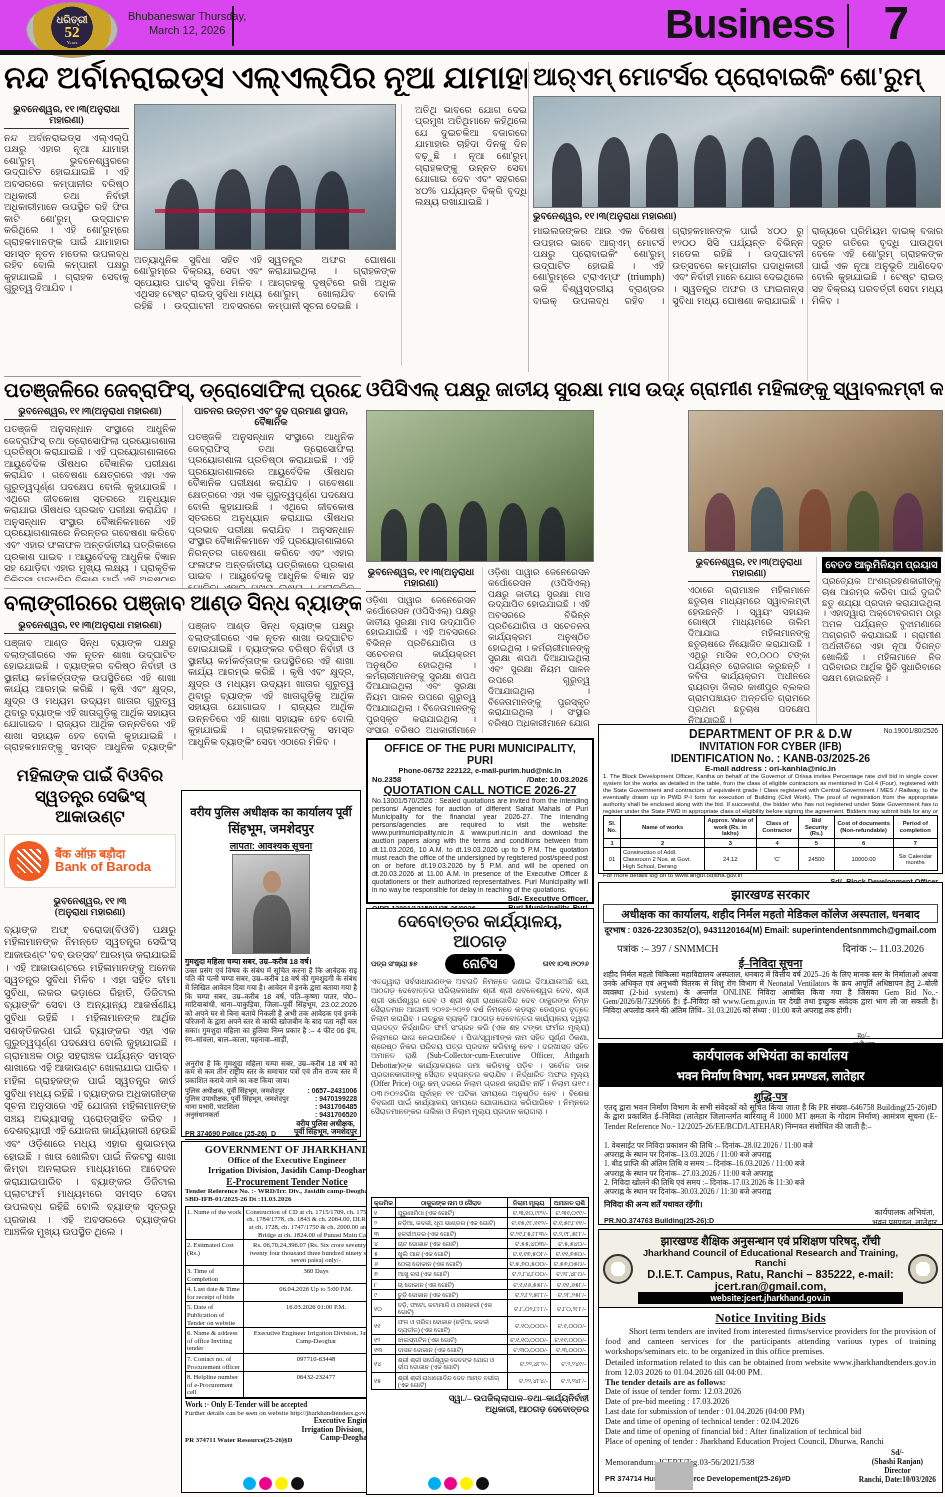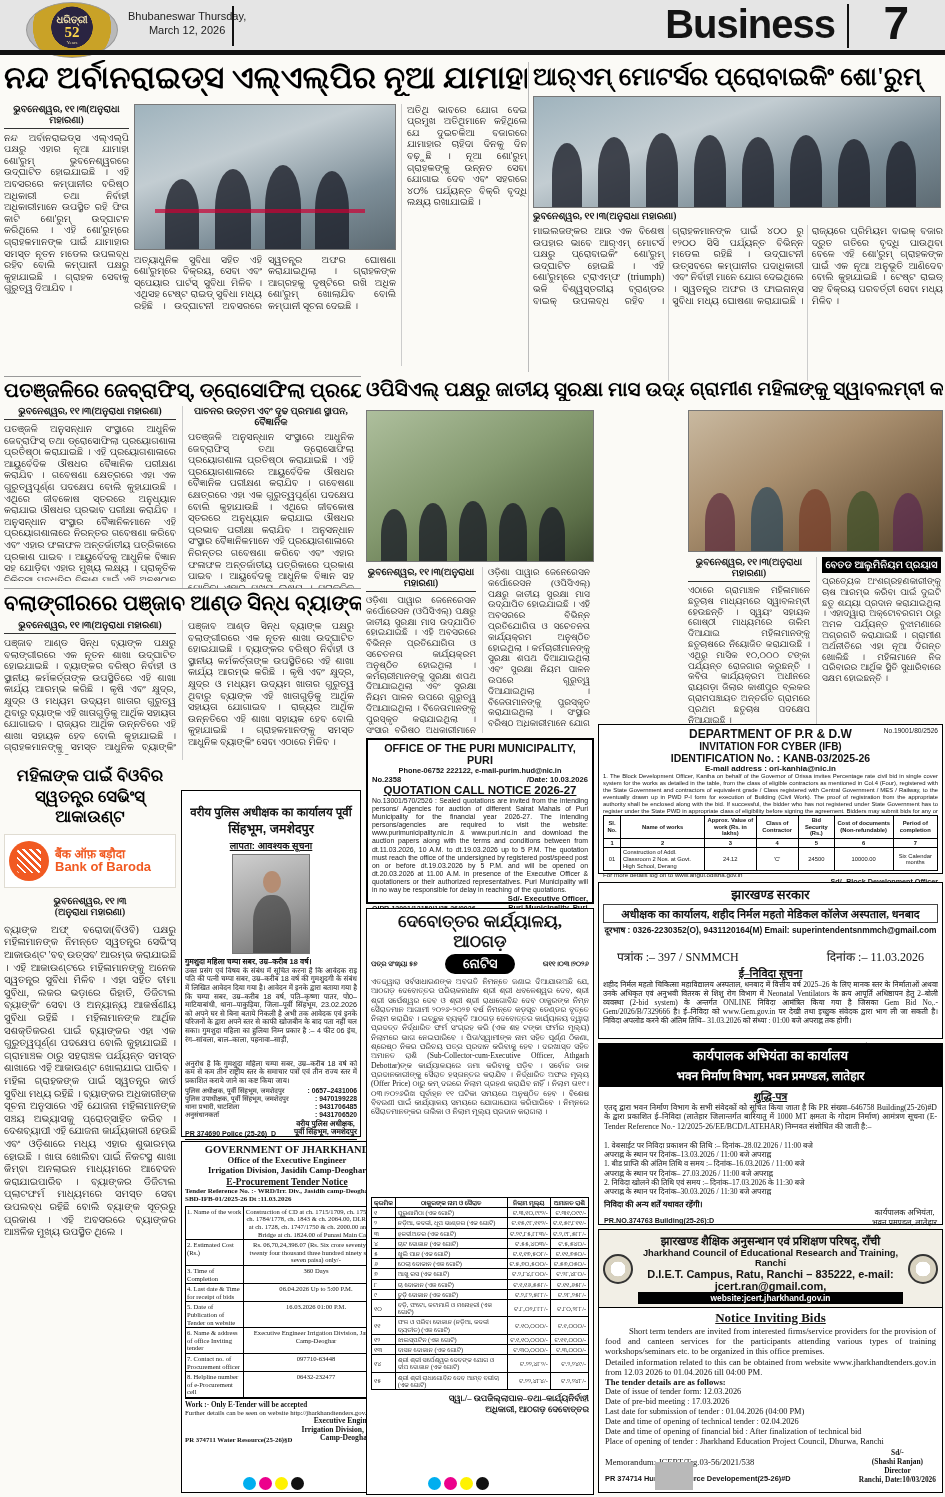--- a/index.html
+++ b/index.html
@@ -4,21 +4,21 @@
 <style>
   * { margin:0; padding:0; box-sizing:border-box; }
   html,body { background:#888; }
   .page {
     position:relative; width:945px; height:1497px; margin:0 auto;
     background:#fbfaf6; color:#141414; overflow:hidden;
     font-family:"Liberation Serif", serif;
   }
   .abs { position:absolute; }
   
-  .masthead { position:absolute; left:0; top:0; width:945px; height:50px; background:#e5e5e5; }
+  .masthead { position:absolute; left:0; top:0; width:945px; height:50px; background:#d946ef; }
   .logo-wrap { position:absolute; left:26px; top:2px; width:92px; height:56px; }
   .logo-ring { width:92px; height:56px; border-radius:50%; background:radial-gradient(circle at 50% 45%, #2a2442 0 38%, #c9a227 39% 72%, #b9b9b9 73% 86%, #fff 87%); display:flex; flex-direction:column; align-items:center; justify-content:center; border:1px solid #999; }
   .logo-name { color:#f5e6b0; font-size:10px; font-weight:bold; line-height:1; }
   .logo-years { color:#ffd84d; font-size:15px; font-weight:bold; line-height:1; }
   .logo-sub { color:#e9d9a0; font-size:5px; line-height:1; }
   .mast-date { position:absolute; left:128px; top:10px; font-size:11px; line-height:1.25; color:#222; font-family:"Liberation Sans",sans-serif; text-align:center; }
   .mast-rule-v { position:absolute; left:232px; top:6px; width:2px; height:40px; background:#111; }
   .section-title { position:absolute; right:110px; top:2px; font-size:40px; font-weight:bold; font-family:"Liberation Sans",sans-serif; letter-spacing:-1px; }
   .page-sep { position:absolute; right:96px; top:4px; width:2px; height:44px; background:#111; }
   .page-num { position:absolute; right:36px; top:-4px; font-size:46px; font-weight:bold; font-family:"Liberation Sans",sans-serif; }
@@ -91,21 +91,21 @@
       <div style="width:262px;flex:0 0 auto;">
         <div class="photo" style="width:262px;height:146px;">
           <div class="fig" style="left:30px;width:34px;height:70px;"></div>
           <div class="fig" style="left:80px;width:36px;height:80px;"></div>
           <div class="fig" style="left:130px;width:36px;height:84px;"></div>
           <div class="fig" style="left:180px;width:34px;height:78px;"></div>
           <div class="ribbon" style="left:20px;right:30px;bottom:36px;"></div>
         </div>
         <div class="bodytext" style="height:110px;margin-top:4px;column-count:2;column-gap:6px;">ଅତ୍ୟାଧୁନିକ ସୁବିଧା ସହିତ ଏହି ଶୋ'ରୁମ୍‌ରେ ବିକ୍ରୟ, ସେବା ଏବଂ ସ୍ପେୟାର ପାର୍ଟସ୍ ସୁବିଧା ମିଳିବ । ଏଥିସହ ଟେଷ୍ଟ ରାଇଡ୍ ସୁବିଧା ମଧ୍ୟ ରହିଛି । ଉଦ୍‌ଘାଟନୀ ଅବସରରେ ସ୍ୱତନ୍ତ୍ର ଅଫର ଘୋଷଣା କରାଯାଇଥିଲା । ଗ୍ରାହକଙ୍କ ଆଗ୍ରହକୁ ଦୃଷ୍ଟିରେ ରଖି ଅଧିକ ଶୋ'ରୁମ୍ ଖୋଲାଯିବ ବୋଲି କମ୍ପାନୀ ସୂଚନା ଦେଇଛି ।</div>
       </div>
-      <div style="width:126px;flex:0 0 auto;border-left:1px solid #ccc;padding-left:5px;">
+      <div style="width:126px;flex:0 0 auto;border-left:1px solid #ccc;padding-left:13px;">
         <div class="bodytext" style="height:258px;">ଅତିଥି ଭାବରେ ଯୋଗ ଦେଇ ପ୍ରମୁଖ ଅତିଥିମାନେ କହିଥିଲେ ଯେ ଦୁଇଚକିଆ ବଜାରରେ ଯାମାହାର ଚାହିଦା ଦିନକୁ ଦିନ ବଢ଼ୁଛି । ନୂଆ ଶୋ'ରୁମ୍ ଗ୍ରାହକଙ୍କୁ ଉନ୍ନତ ସେବା ଯୋଗାଇ ଦେବ ଏବଂ ସହରରେ ୪୦% ପର୍ଯ୍ୟନ୍ତ ବିକ୍ରି ବୃଦ୍ଧି ଲକ୍ଷ୍ୟ ରଖାଯାଇଛି ।</div>
       </div>
     </div>
   </div>
 
   <div class="colrule" style="left:528px;top:62px;height:310px;"></div>
 
   <div class="abs" style="left:533px;top:62px;width:410px;height:311px;">
     <div class="headline" style="font-size:25px;line-height:1.2;">ଆର୍‌ଏମ୍ ମୋଟର୍ସର ପ୍ରୋବାଇକିଂ ଶୋ'ରୁମ୍</div>
     <div class="photo" style="width:408px;height:112px;margin-top:4px;">
@@ -557,21 +557,21 @@
         <span>Sd/- Block Development Officer</span><br>
         <span>Kaniha</span>
       </span>
     </div>
   </div>
 
   <div class="noticebox nb-serif" style="left:598px;top:882px;width:345px;height:157px;border-width:1.5px;padding:2px 4px;">
     <div class="ctr b" style="font-size:13px;">झारखण्ड सरकार</div>
     <div class="ctr b" style="font-size:11px;border:1px solid #444;margin:1px 0;padding:1px 0;">अधीक्षक का कार्यालय, शहीद निर्मल महतो मेडिकल कॉलेज अस्पताल, धनबाद</div>
     <div class="ctr b" style="font-size:8.4px;font-family:'Liberation Sans',sans-serif;">दूरभाष : 0326-2230352(O), 9431120164(M)  Email: superintendentsnmmch@gmail.com</div>
-    <div style="display:flex;justify-content:space-between;font-size:12px;margin-top:13px;padding:0 14px;">
+    <div style="display:flex;justify-content:space-between;font-size:10px;margin-top:6px;padding:0 14px;">
       <span>पत्रांक :– 397 / SNMMCH</span>
       <span>दिनांक :– 11.03.2026</span>
     </div>
     <div class="ctr b u" style="font-size:11px;">ई–निविदा  सूचना</div>
     <div class="just" style="font-size:7.5px;line-height:9px;height:62px;overflow:hidden;">शहीद निर्मल महतो चिकित्सा महाविद्यालय अस्पताल, धनबाद में वित्तीय वर्ष 2025–26 के लिए मानक स्तर के निर्माताओं अथवा उनके अधिकृत एवं अनुभवी वितरक से शिशु रोग विभाग में Neonatal Ventilators के क्रय आपूर्ति अधिष्ठापन हेतु 2–बोली व्यवस्था (2-bid system) के अन्तर्गत ONLINE निविदा आमंत्रित किया गया है जिसका Gem Bid No,.- Gem/2026/B/7329666 है। ई–निविदा को www.Gem.gov.in पर देखी तथा इच्छुक संवेदक द्वारा भाग ली जा सकती है। निविदा अपलोड करने की अंतिम तिथि– 31.03.2026 को संध्या : 01:00 बजे अपराह्न तक होगी।</div>
     <div style="display:flex;justify-content:space-between;align-items:flex-end;">
       <span class="b" style="font-size:7.2px;font-family:'Liberation Sans',sans-serif;">PR 374785 Health Med Edu and Family Welfare(25-26).D</span>
       <span class="ctr" style="font-size:7.2px;line-height:1.2;">
         <span>हo/–</span><br>
         <span>अधीक्षक</span><br>

